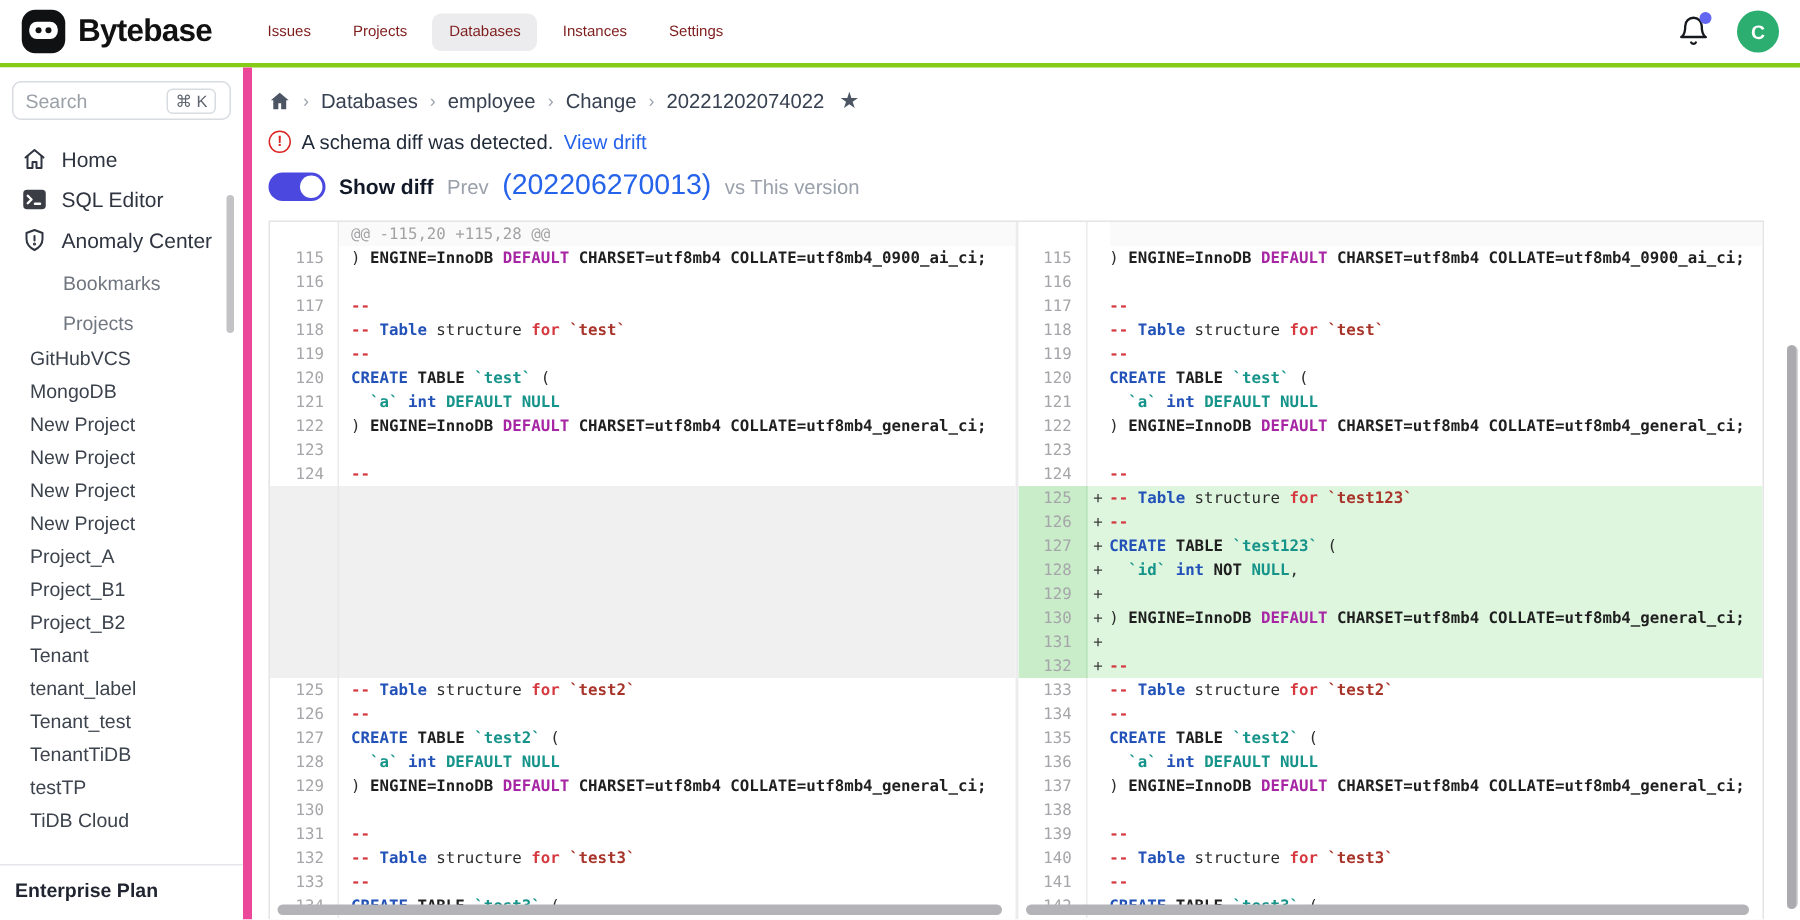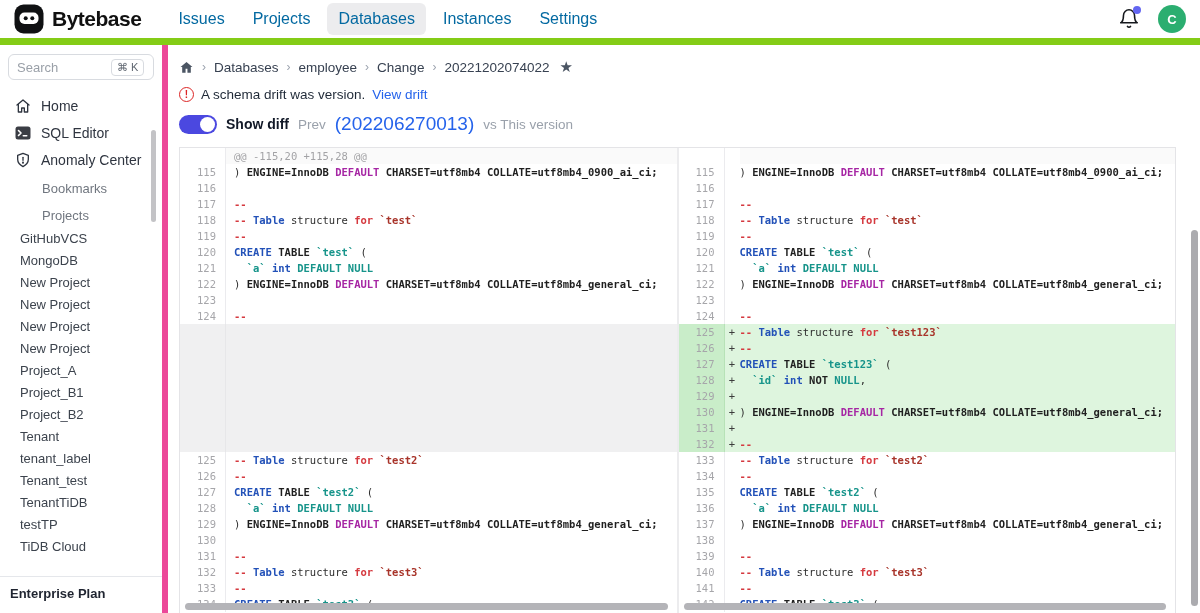--- a/index.html
+++ b/index.html
@@ -1,25 +1,25 @@
 <!DOCTYPE html>
 <html><head>
 <meta charset="utf-8">
 <style>
   * { margin:0; padding:0; box-sizing:border-box; }
   html,body { width:1200px; height:613px; overflow:hidden; background:#fff;
     font-family:"Liberation Sans", sans-serif; color:#303846; }
 
   
   .navbar { height:45px; display:flex; align-items:center; padding:0 14px;
-    border-bottom:7px solid #84cc16; background:#fff; }
+    border-bottom:3px solid #84cc16; background:#fff; }
   .brand { display:flex; align-items:center; gap:8px; cursor:pointer; }
   .brand-name { font-size:21px; font-weight:800; letter-spacing:-0.5px; color:#111; }
   .nav-items { display:flex; align-items:center; margin-left:26px; gap:6px; }
-  .nav-item { font-size:16px; font-weight:500; color:#0369a1; padding:7px 11px;
+  .nav-item { font-size:10px; font-weight:500; color:#7f1d1d; padding:7px 11px;
     border-radius:6px; cursor:pointer; white-space:nowrap; }
   .nav-item.active { background:#ececee; }
   .nav-right { margin-left:auto; display:flex; align-items:center; gap:18px; }
   .bell-wrap { position:relative; width:22px; height:22px; cursor:pointer; }
   .bell-dot { position:absolute; top:-2px; right:-1px; width:8px; height:8px;
     border-radius:50%; background:#6366f1; }
   .avatar { width:28px; height:28px; border-radius:50%; background:#2bae70;
     color:#fff; font-size:13px; font-weight:700; display:flex; align-items:center;
     justify-content:center; cursor:pointer; }
 
@@ -228,21 +228,21 @@
         <span class="crumb">employee</span>
         <span class="crumb-sep">›</span>
         <span class="crumb">Change</span>
         <span class="crumb-sep">›</span>
         <span class="crumb">20221202074022</span>
         <span class="crumb-star">★</span>
       </div>
 
     <div class="alert-row">
       <span class="alert-icon">!</span>
-      <span class="alert-text">A schema drift was version.</span>
+      <span class="alert-text">A schema diff was detected.</span>
       <span class="alert-link">View drift</span>
     </div>
 
     <div class="toolbar">
       <span class="toggle">
           <span class="toggle-knob"></span>
         </span>
       <span class="toggle-label">Show diff</span>
       <span class="muted">Prev</span>
       <span class="ver-link">(202206270013)</span>

